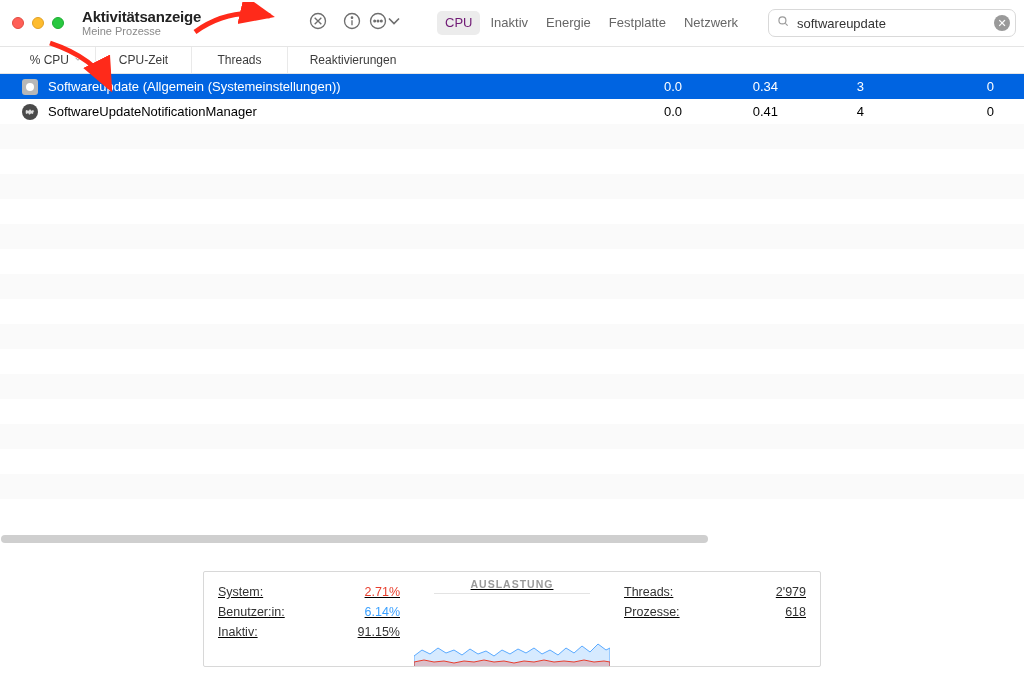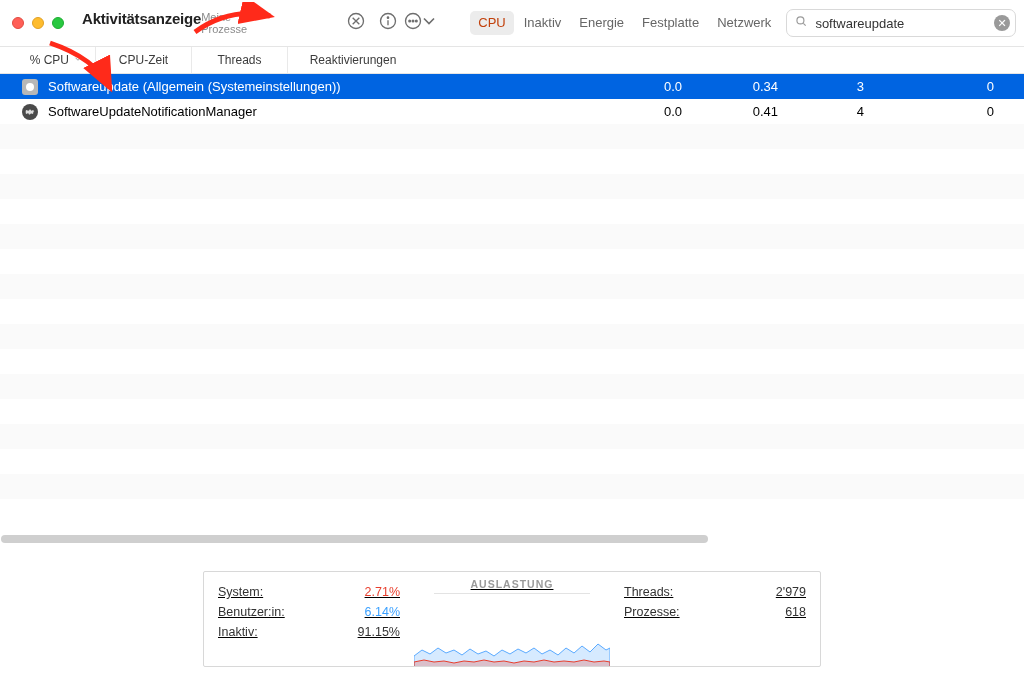--- a/index.html
+++ b/index.html
@@ -11,21 +11,21 @@
     align-items: center;
     padding: 0 8px 0 12px;
     gap: 6px;
     background: #fff;
   }
   .traffic-lights { display: flex; gap: 8px; margin-right: 12px; }
   .tl { width: 12px; height: 12px; border-radius: 50%; }
   .tl.red    { background: #ff5f57; border: 0.5px solid #e24b41; }
   .tl.yellow { background: #febc2e; border: 0.5px solid #e1a125; }
   .tl.green  { background: #28c840; border: 0.5px solid #1ead32; }
-  .title-block { display: flex; flex-direction: row; line-height: 1.1; margin-right: 10px; min-width: 140px;}
+  .title-block { display: flex; flex-direction: column; line-height: 1.1; margin-right: 10px; min-width: 140px;}
   .title-main { font-size: 15px; font-weight: 700; color: #222; letter-spacing: -0.2px;}
   .title-sub  { font-size: 11px; color: #8a8a8a; }
   .tb-icon {
     width: 28px; height: 28px; border-radius: 6px;
     display: flex; align-items: center; justify-content: center;
     color: #6e6e6e;
   }
   .tb-icon svg { width: 20px; height: 20px; }
   .tb-more { display:flex; align-items:center; }
   .tb-more .chev { margin-left: -4px;}
@@ -40,21 +40,21 @@
   .seg-item {
     padding: 0 8px;
     height: 24px; line-height: 24px;
     font-size: 13px; color: #666;
     border-radius: 5px;
     margin: 0 1px;
     cursor: default;
   }
   .seg-item.active {
     background: #ececec;
-    color: #c2410c;
+    color: #701a75;
     font-weight: 500;
   }
   .search {
     margin-left: auto;
     position: relative;
     width: 248px;
   }
   .search input {
     width: 100%;
     height: 28px;

